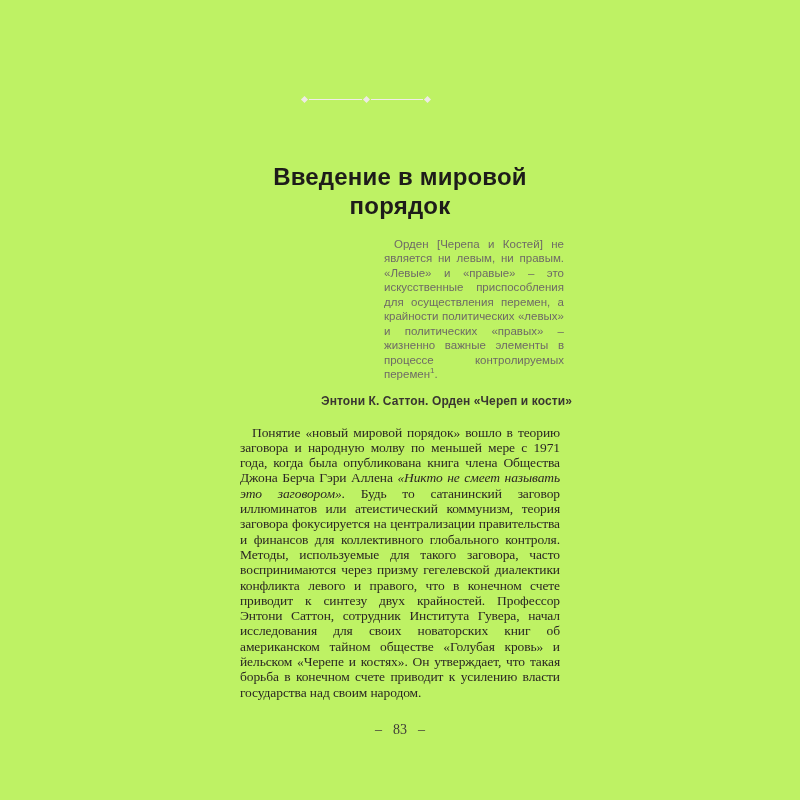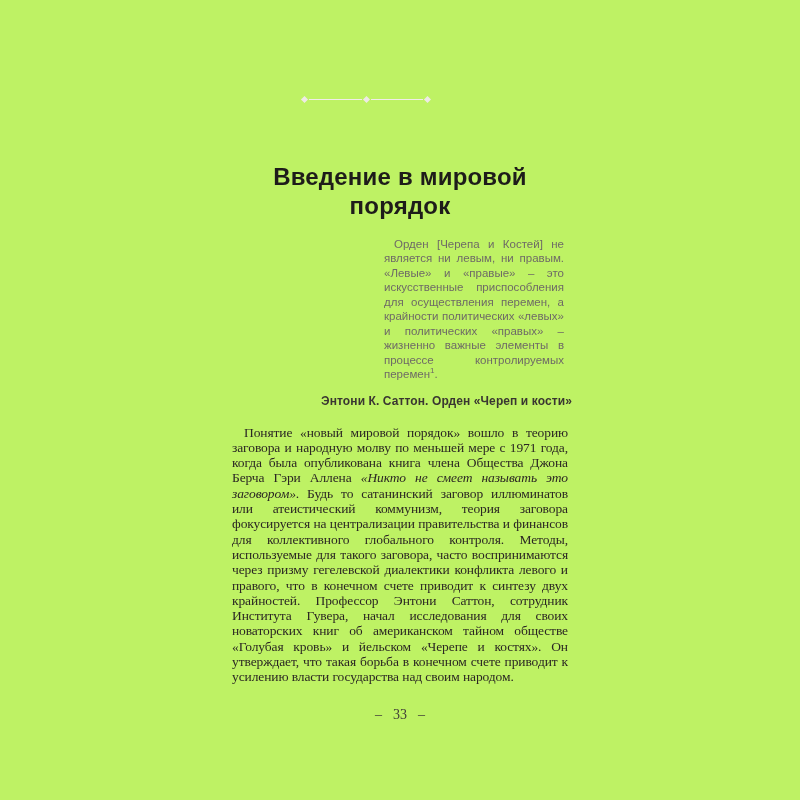--- a/index.html
+++ b/index.html
@@ -83,21 +83,21 @@
   .bodytext {
     margin-top: 17px;
     font-size: 13.5px;
     line-height: 15.3px;
     color: #2b2723;
     text-align: justify;
     letter-spacing: -0.1px;
     hyphens: auto;
   }
   .bodytext p {
-    margin: 4px;
+    margin: 12px;
     text-indent: 12px;
   }
   .bodytext em {
     font-style: italic;
   }
   .page-number {
     margin-top: 22px;
     display: flex;
     justify-content: center;
     align-items: center;
@@ -128,18 +128,18 @@
     </div>
 
     <div class="attribution">Энтони К. Саттон. Орден «Череп и кости»</div>
 
     <div class="bodytext">
       <p><span>Понятие «новый мировой порядок» вошло в теорию заговора и народную молву по меньшей мере с 1971 года, когда была опубликована книга члена Общества Джона Берча Гэри Аллена </span><em>«Никто не смеет называть это заговором»</em><span>. Будь то сатанинский заговор иллюминатов или атеистический коммунизм, теория заговора фокусируется на централизации правительства и финансов для коллективного глобального контроля. Методы, используемые для такого заговора, часто воспринимаются через призму гегелевской диалектики конфликта левого и правого, что в конечном счете приводит к синтезу двух крайностей. Профессор Энтони Саттон, сотрудник Института Гувера, начал исследования для своих новаторских книг об американском тайном обществе «Голубая кровь» и йельском «Черепе и костях». Он утверждает, что такая борьба в конечном счете приводит к усилению власти государства над своим народом.</span></p>
     </div>
 
     <div class="page-number">
       <span>–</span>
-      <span>33</span>
+      <span>83</span>
       <span>–</span>
     </div>
 
   </div>
 </div>
 
 </body></html>

